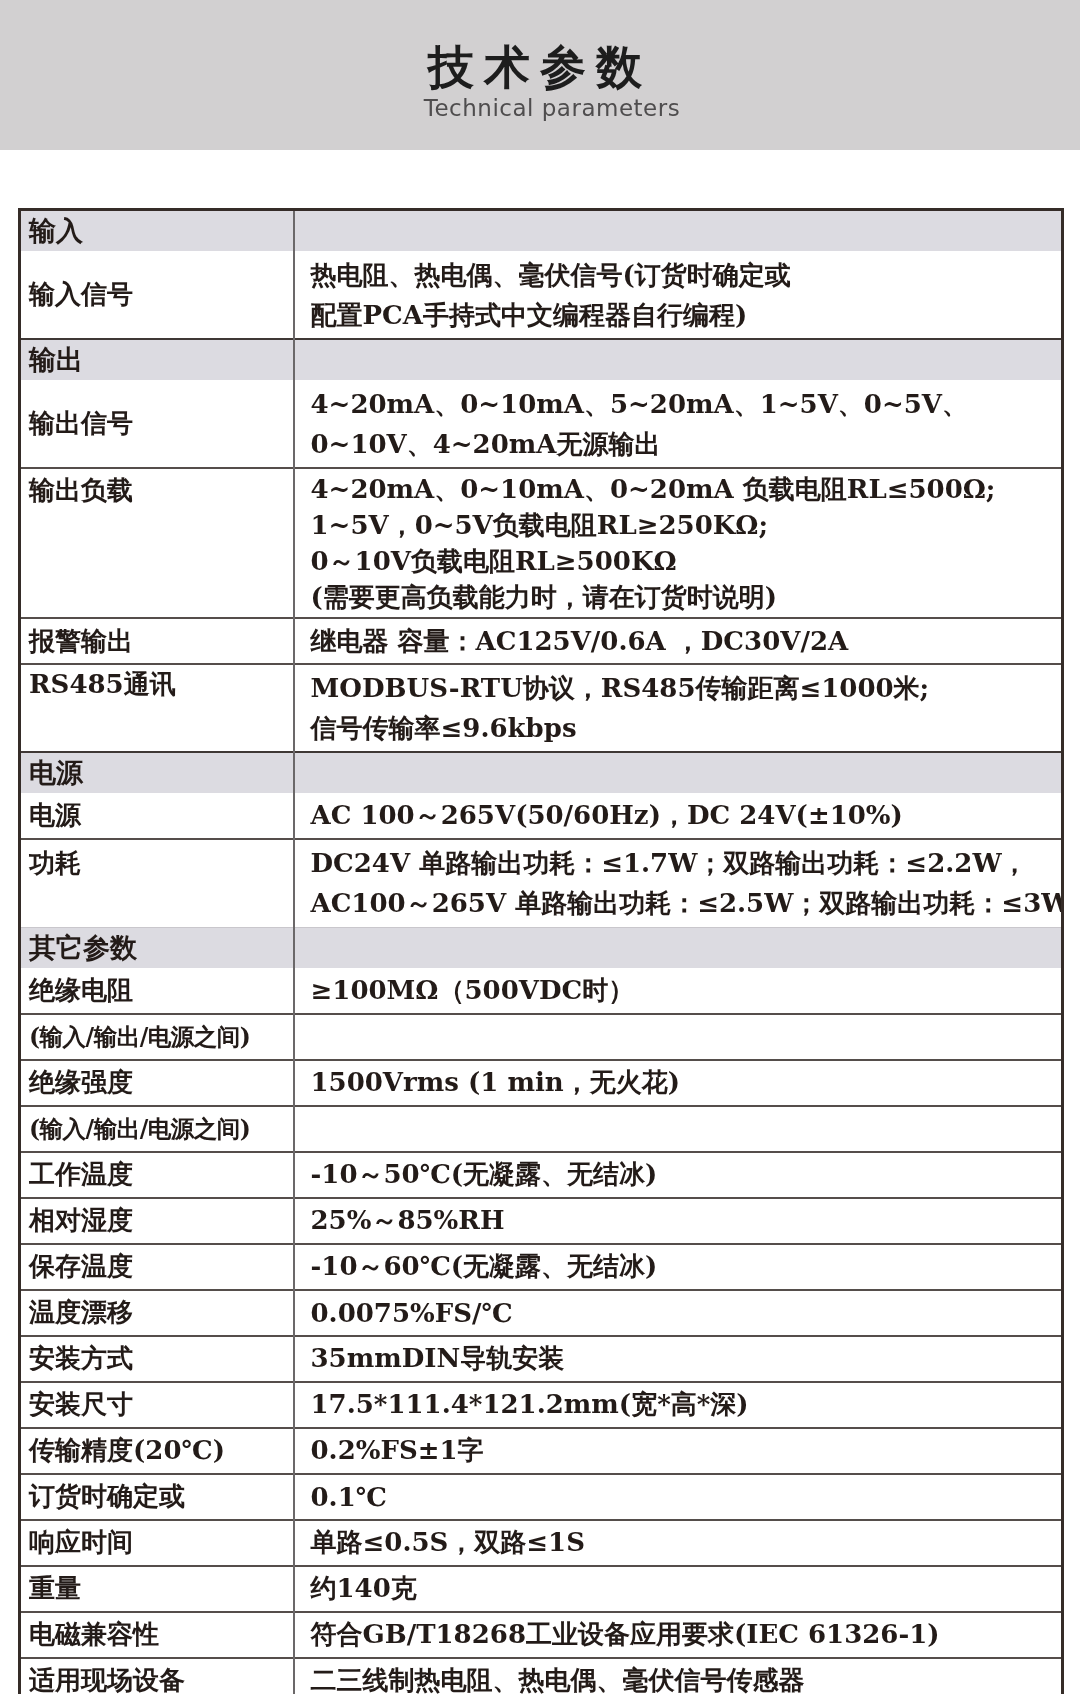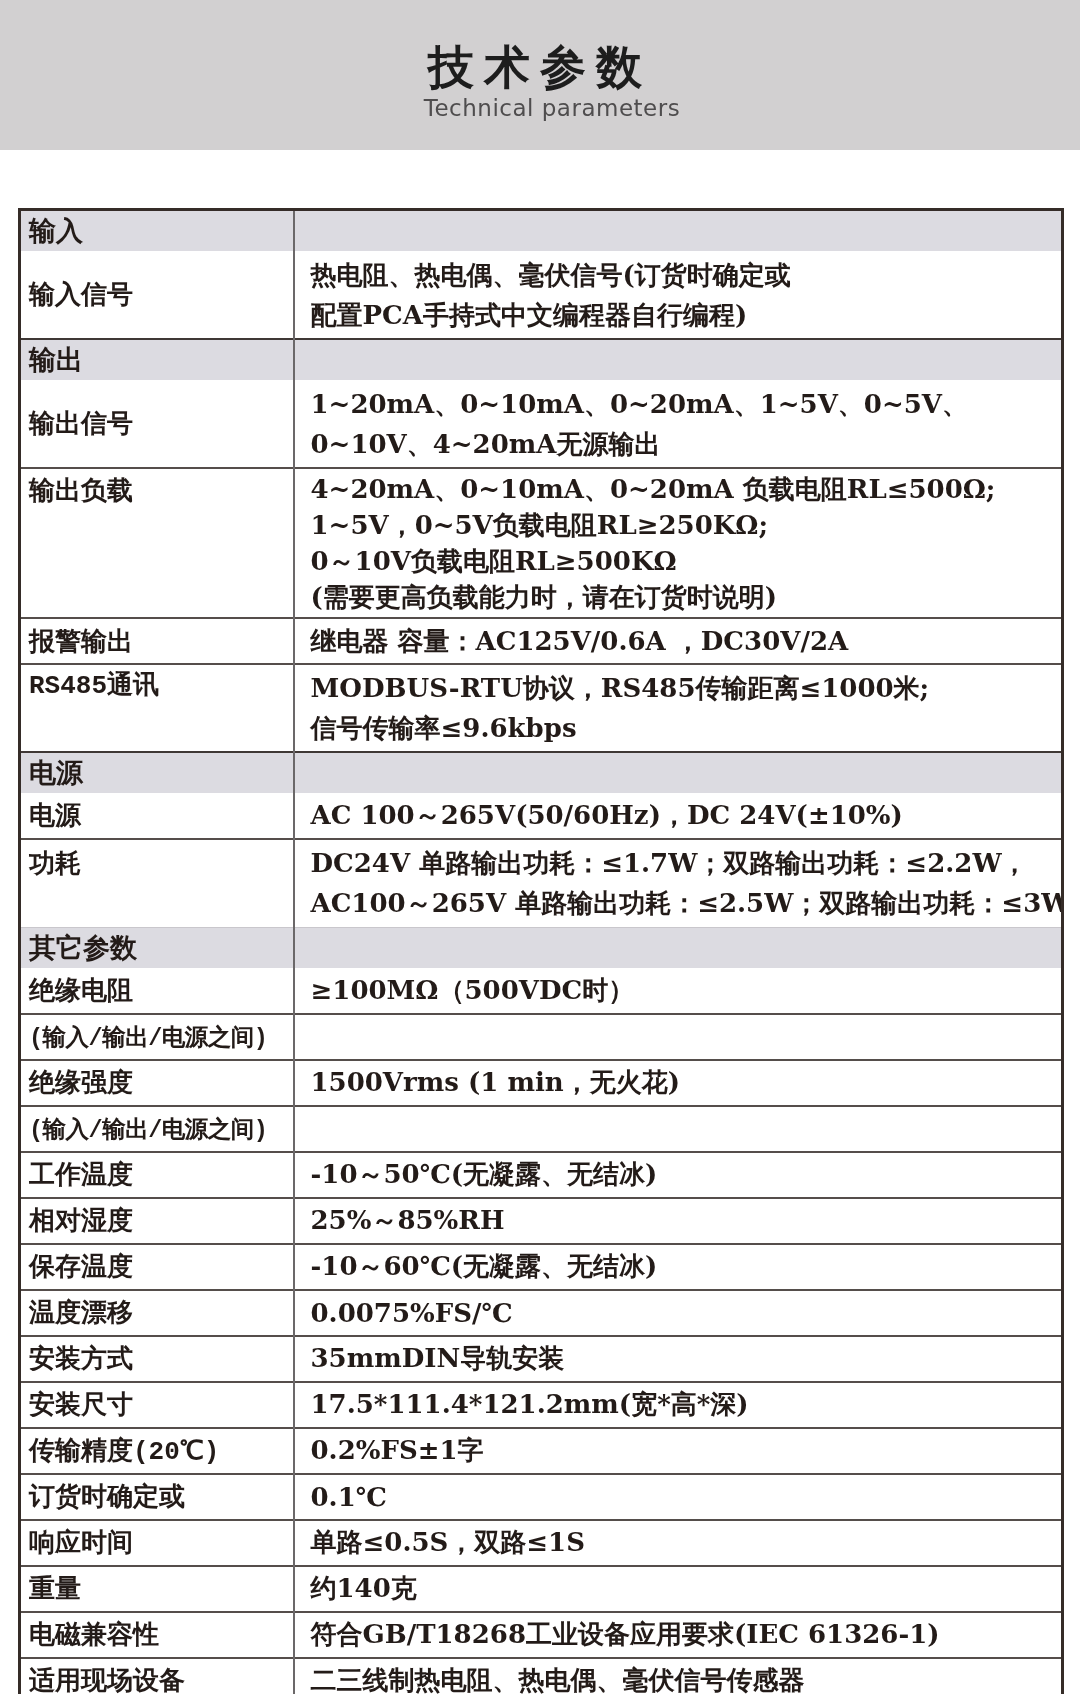--- a/index.html
+++ b/index.html
@@ -45,21 +45,20 @@
     font-weight: 700;
     vertical-align: middle;
     box-sizing: border-box;
     overflow: hidden;
   }
   td.label {
     width: 274px;
     border-right: 2px solid #6b6869;
     padding: 2px 2px 2px 8px;
     white-space: nowrap;
-    font-family: Liberation Mono, monospace;
   }
   td.value {
     padding: 2px 4px 2px 16px;
     white-space: nowrap;
   }
   tr.param td { border-top: 2px solid #554e4b; height: 46px; }
   tr.after-section td { border-top: none; }
   tr.section-row td {
     background: #dcdbe1;
     border-top: 2px solid #3f3835;
@@ -94,21 +93,21 @@
         <span class="cell-line">配置PCA手持式中文编程器自行编程)</span>
       </td>
     </tr>
     <tr class="section-row">
       <td class="label">输出</td>
       <td class="value"></td>
     </tr>
     <tr class="param after-section h2">
       <td class="label">输出信号</td>
       <td class="value">
-        <span class="cell-line">1~20mA、0~10mA、0~20mA、1~5V、0~5V、</span>
+        <span class="cell-line">4~20mA、0~10mA、5~20mA、1~5V、0~5V、</span>
         <span class="cell-line">0~10V、4~20mA无源输出</span>
       </td>
     </tr>
     <tr class="param h4">
       <td class="label" style="vertical-align: top; padding-top: 4px;">输出负载</td>
       <td class="value">
         <span class="cell-line">4~20mA、0~10mA、0~20mA 负载电阻RL≤500Ω;</span>
         <span class="cell-line">1~5V，0~5V负载电阻RL≥250KΩ;</span>
         <span class="cell-line">0～10V负载电阻RL≥500KΩ</span>
         <span class="cell-line">(需要更高负载能力时，请在订货时说明)</span>

